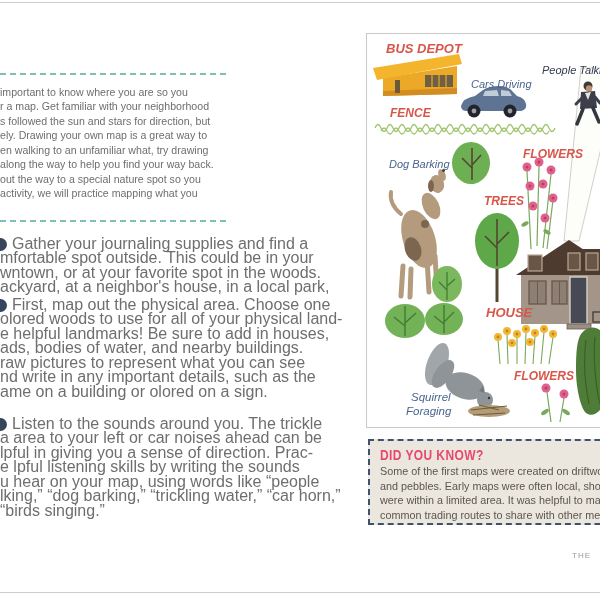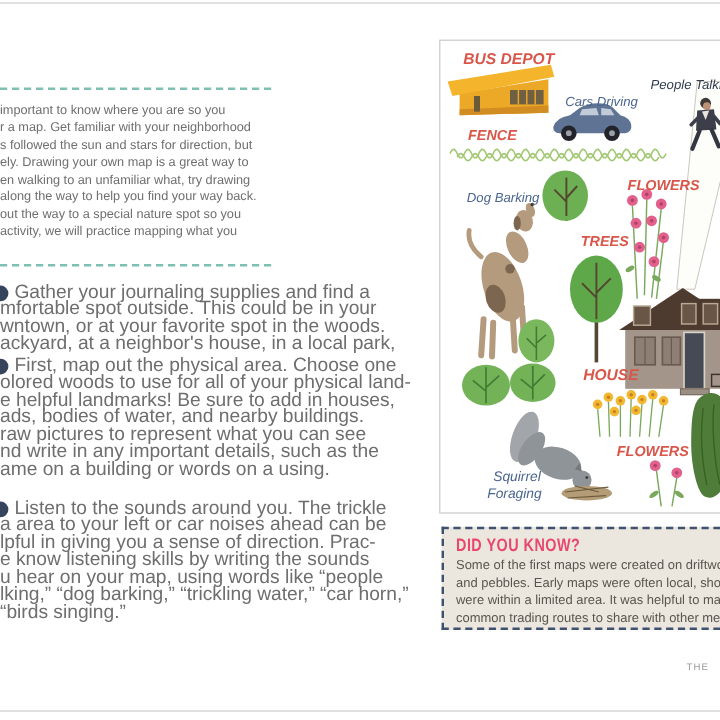--- a/index.html
+++ b/index.html
@@ -68,31 +68,31 @@
   <div class="step" style="top:298px">
     <div class="tl first">
       <span class="bullet"></span>
       <span>First, map out the physical area. Choose one</span>
     </div>
     <div class="tl">olored woods to use for all of your physical land-</div>
     <div class="tl">e helpful landmarks! Be sure to add in houses,</div>
     <div class="tl">ads, bodies of water, and nearby buildings.</div>
     <div class="tl">raw pictures to represent what you can see</div>
     <div class="tl">nd write in any important details, such as the</div>
-    <div class="tl">ame on a building or words on a using.</div>
+    <div class="tl">ame on a building or olored on a sign.</div>
   </div>
 
   <div class="step" style="top:417px">
     <div class="tl first">
       <span class="bullet"></span>
       <span>Listen to the sounds around you. The trickle</span>
     </div>
     <div class="tl">a area to your left or car noises ahead can be</div>
     <div class="tl">lpful in giving you a sense of direction. Prac-</div>
-    <div class="tl">e know listening skills by writing the sounds</div>
+    <div class="tl">e lpful listening skills by writing the sounds</div>
     <div class="tl">u hear on your map, using words like “people</div>
     <div class="tl">lking,” “dog barking,” “trickling water,” “car horn,”</div>
     <div class="tl">“birds singing.”</div>
   </div>
 
   <div class="map-frame">
     <svg width="244" height="391" viewBox="0 0 244 391" xmlns="http://www.w3.org/2000/svg">
 
       <g>
         <polygon points="214,34 244,34 244,72 212,207 197,207" fill="#fdfdfa" stroke="#c8c3b9" stroke-width="0.8"></polygon>

